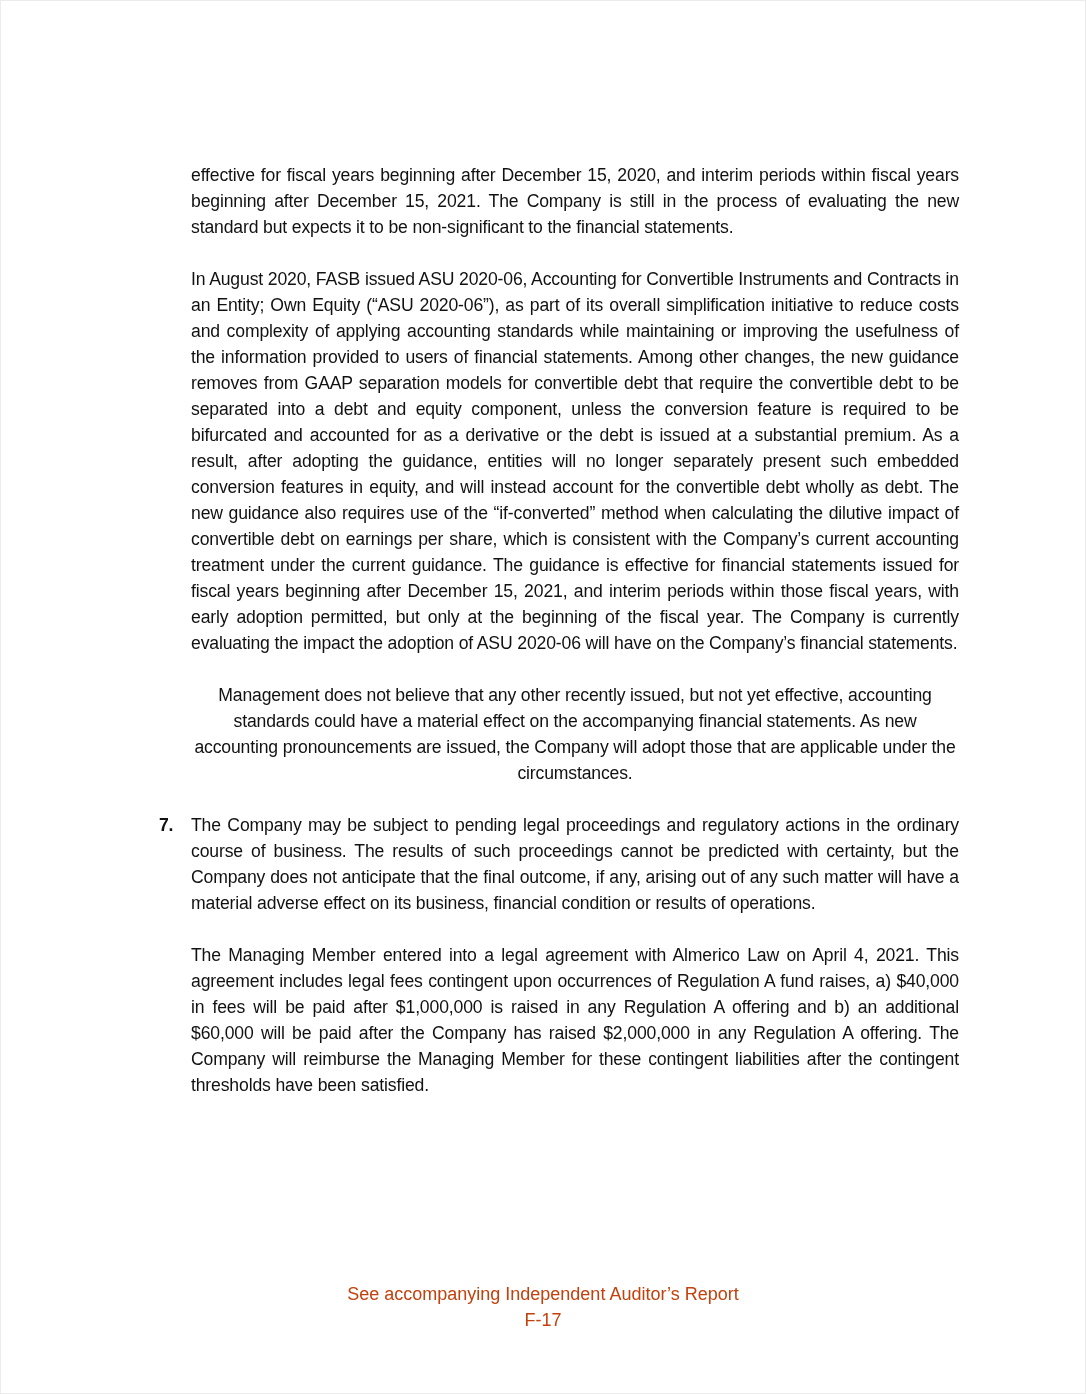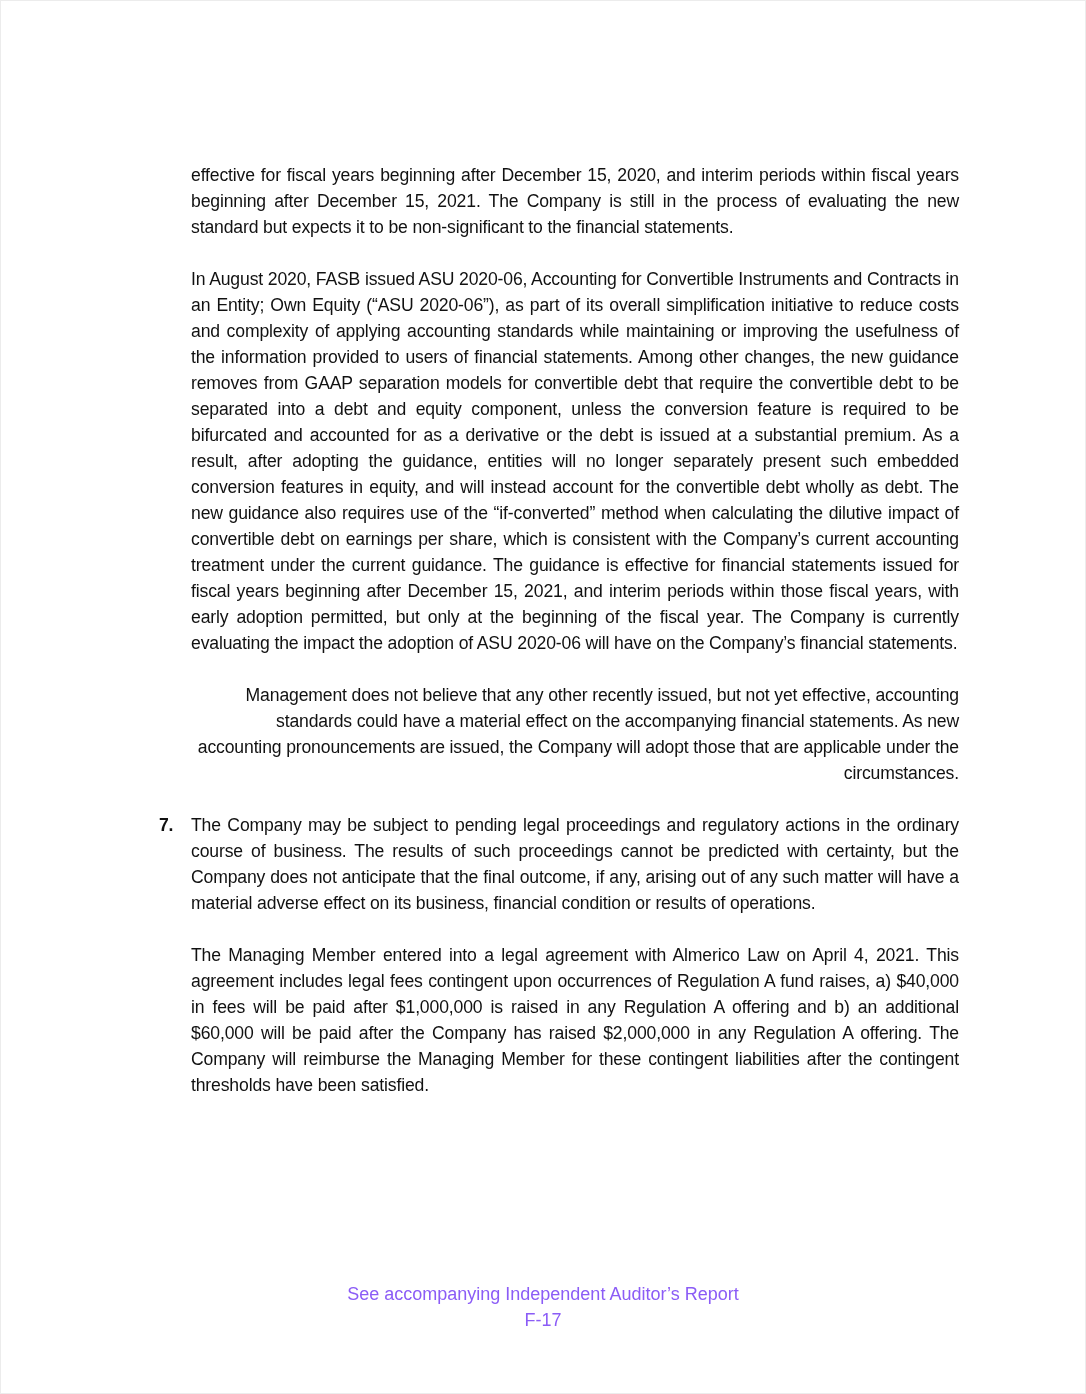--- a/index.html
+++ b/index.html
@@ -30,21 +30,21 @@
       margin-top: 45px;
     }
     p.body {
       margin: 0;
       font-size: 17.6px;
       line-height: 26px;
       text-align: justify;
       letter-spacing: -0.15px;
     }
     p.ragged {
-      text-align: right;
+      text-align: center;
     }
     .gap {
       height: 26px;
     }
     .section-heading {
       position: relative;
       margin: 0;
       font-size: 17.6px;
       line-height: 26px;
       font-weight: bold;
@@ -56,21 +56,21 @@
       top: 0;
     }
     .footer {
       position: absolute;
       left: 0;
       width: 1086px;
       top: 1281px;
       text-align: center;
       font-size: 18px;
       line-height: 26px;
-      color: #8b5cf6;
+      color: #c2410c;
     }
   </style>
 </head>
 <body>
 
 <div class="page-edge"></div>
 
 <div class="content">
   <p class="body">effective for fiscal years beginning after December 15, 2020, and interim periods within fiscal years beginning after December 15, 2021.  The Company is still in the process of evaluating the new standard but expects it to be non-significant to the financial statements.</p>
   <div class="gap"></div>

